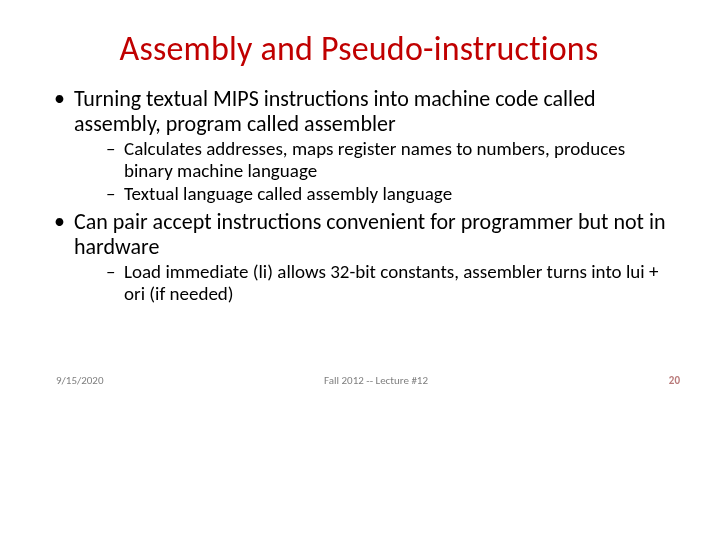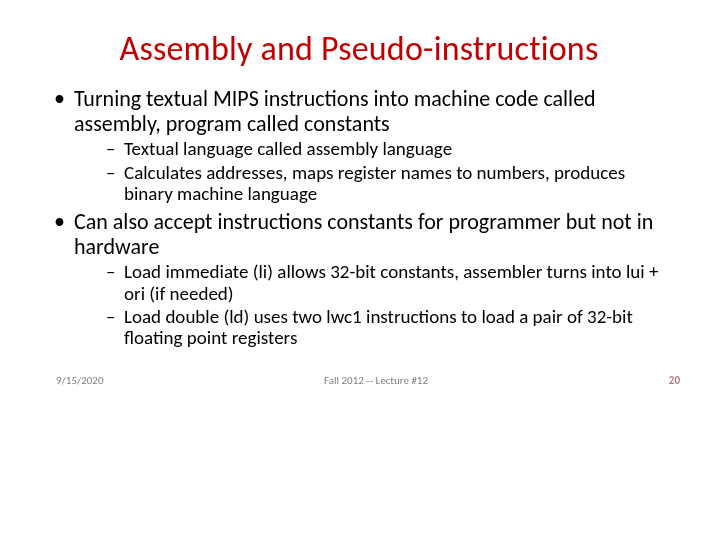--- a/index.html
+++ b/index.html
@@ -19,36 +19,33 @@
   .footer .num { position: absolute; right: 40px; color: #b97a7a; font-weight: bold; }
 </style>
 </head>
 <body>
 
 <div class="slide">
   <h1 class="title">Assembly and Pseudo-instructions</h1>
 
   <ul class="top">
     <li>
-      <span>Turning textual MIPS instructions into machine code called </span><span class="i">assembly,</span><span> program called </span><span class="i">constants</span>
+      <span>Turning textual MIPS instructions into machine code called </span><span class="i">assembly,</span><span> program called </span><span class="i">assembler</span>
       <ul class="sub">
+        <li>Calculates addresses, maps register names to numbers, produces binary machine language</li>
         <li>
           <span>Textual language called </span><span class="i">assembly language</span>
         </li>
-        <li>Calculates addresses, maps register names to numbers, produces binary machine language</li>
       </ul>
     </li>
     <li>
-      <span>Can also accept instructions constants for programmer but not in hardware</span>
+      <span>Can pair accept instructions convenient for programmer but not in hardware</span>
       <ul class="sub">
         <li>
           <span>Load immediate (</span><span class="i">li</span><span>) allows 32-bit constants, assembler turns into lui + ori (if needed)</span>
-        </li>
-        <li>
-          <span>Load double (</span><span class="i">ld</span><span>) uses two lwc1 instructions to load a pair of 32-bit floating point registers</span>
         </li>
       </ul>
     </li>
   </ul>
 
   <div class="footer">
     <span class="date">9/15/2020</span>
     <span class="center">Fall 2012 -- Lecture #12</span>
     <span class="num">20</span>
   </div>

